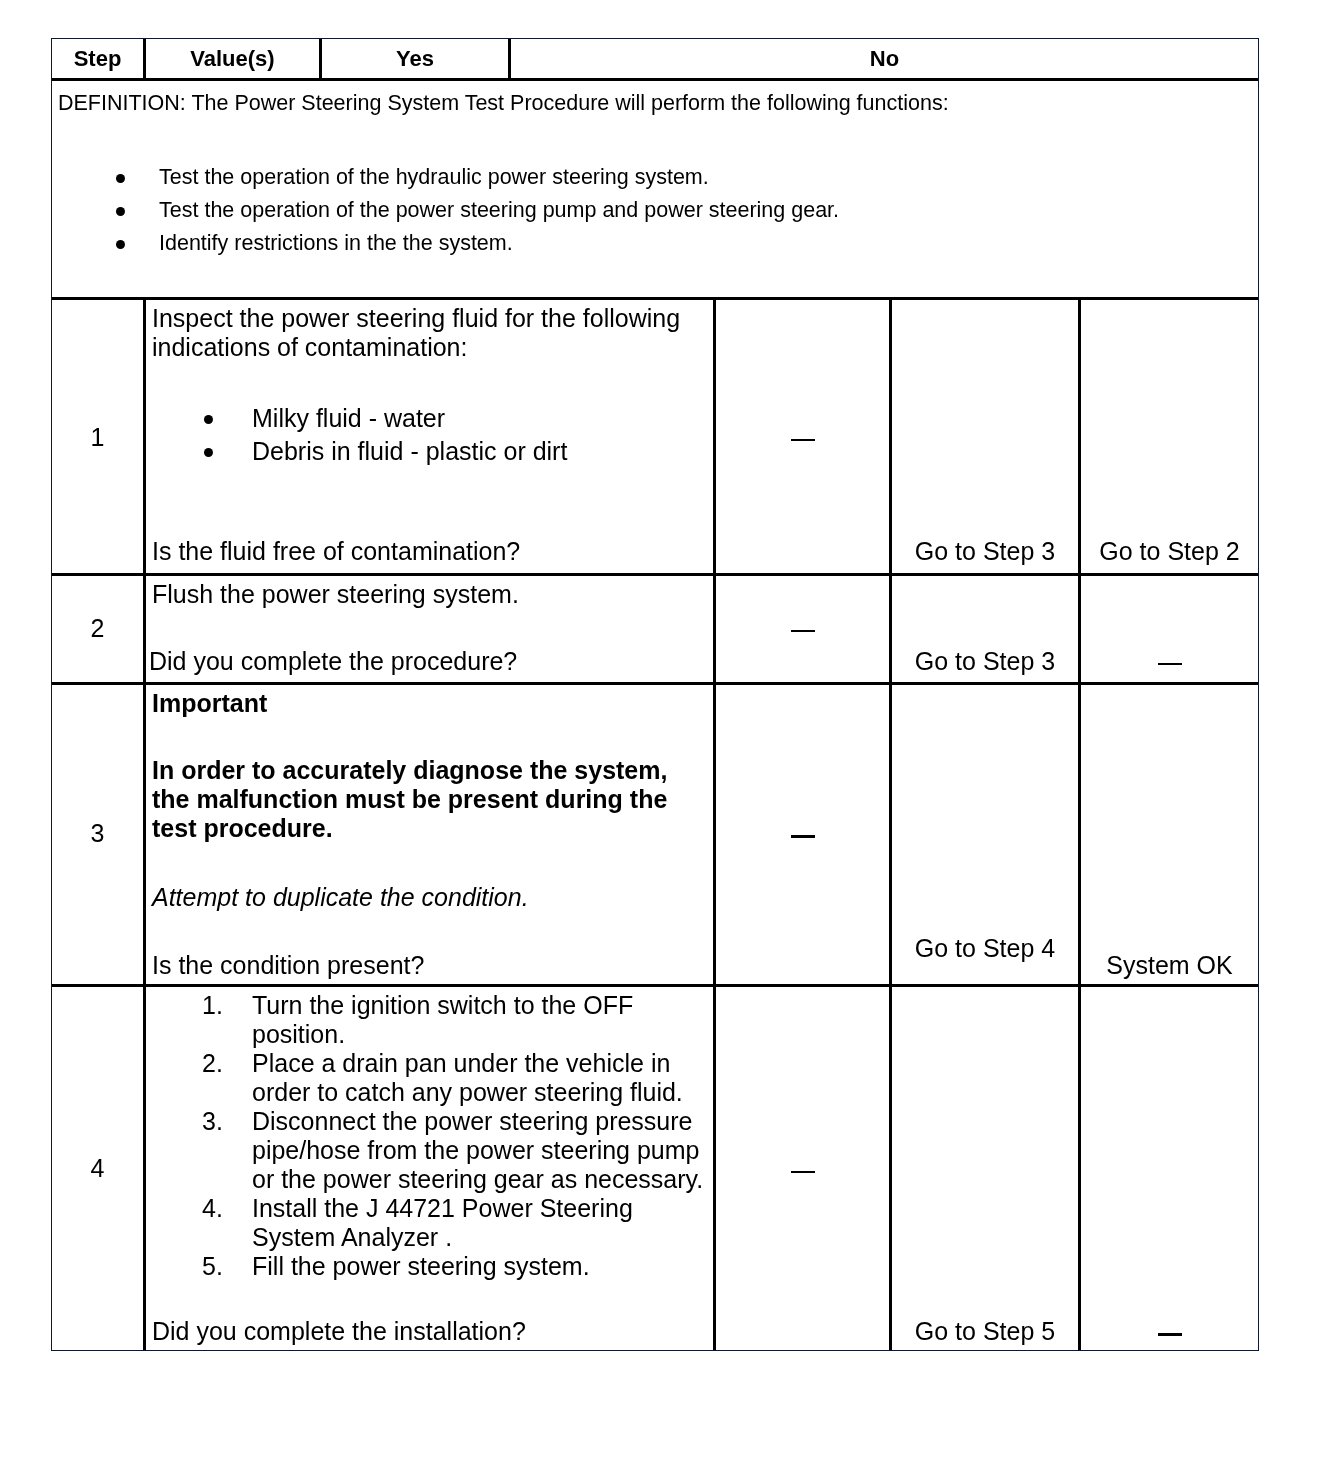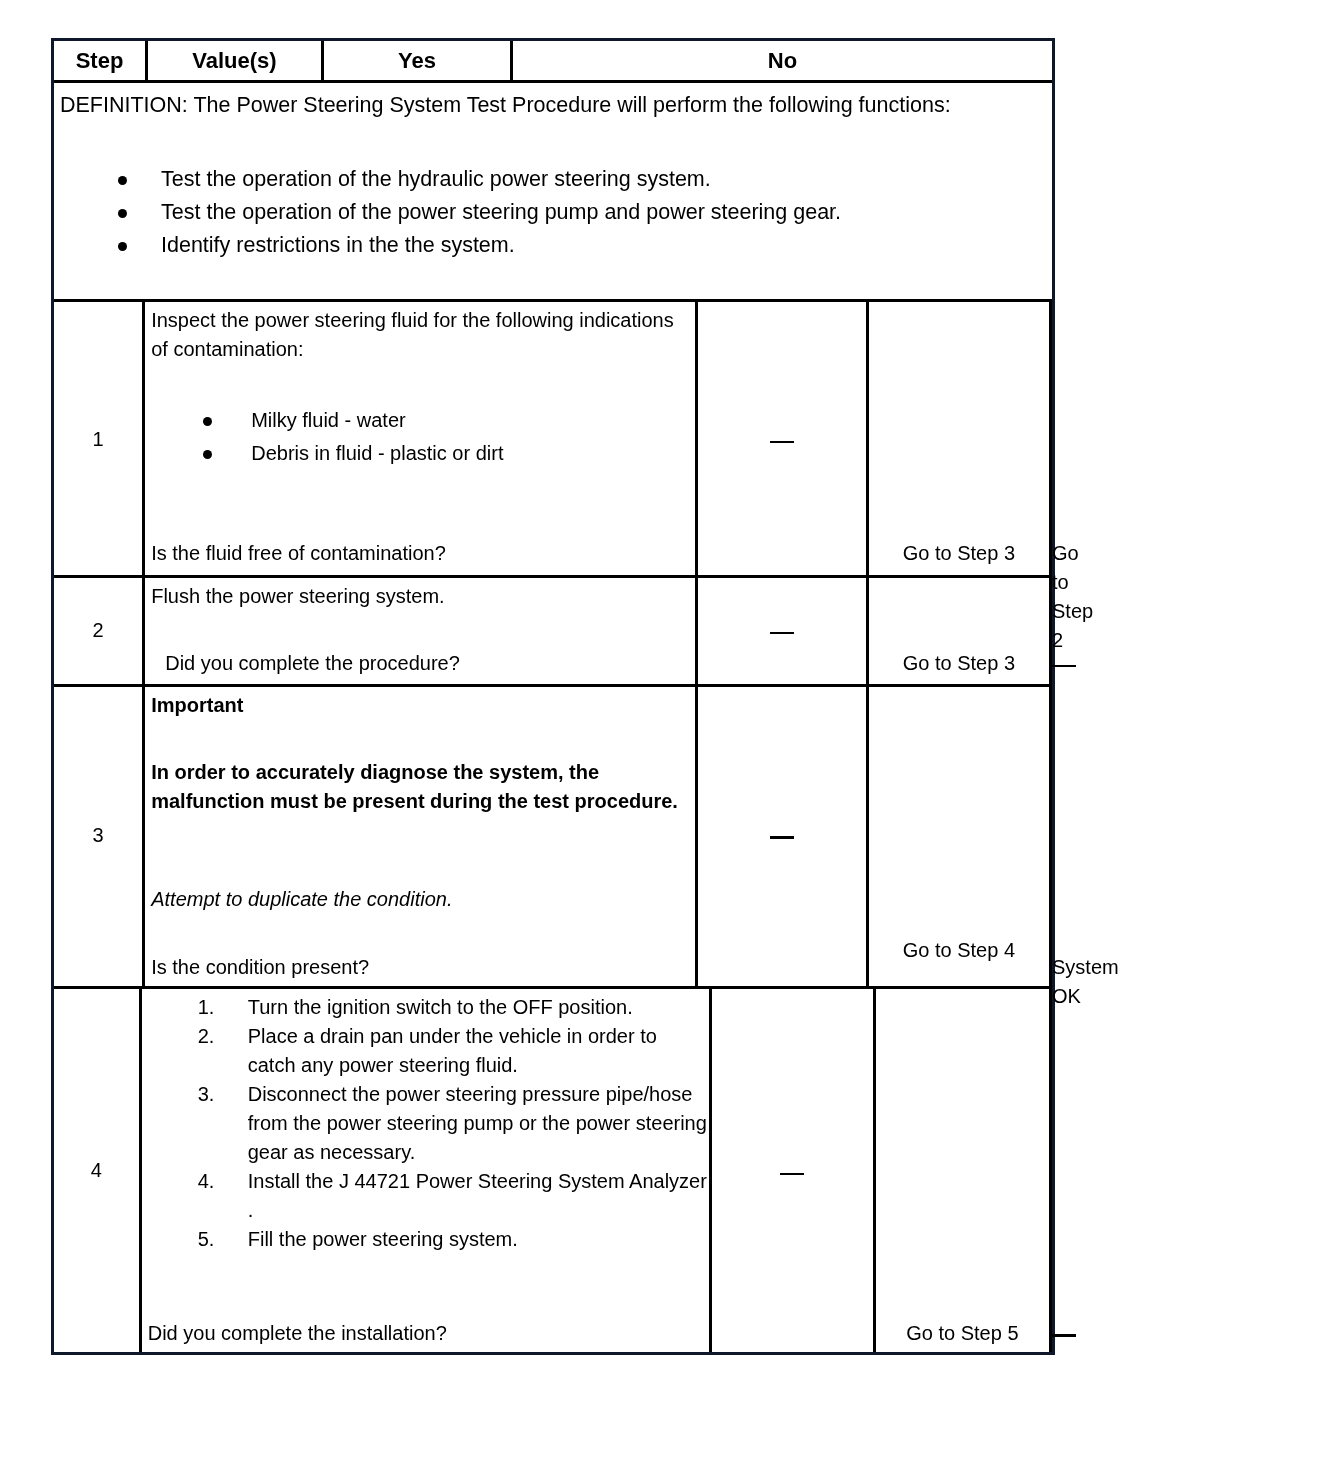--- a/index.html
+++ b/index.html
@@ -1,20 +1,20 @@
 <!DOCTYPE html>
 <html><head>
 <meta charset="utf-8">
 <style>
   html, body { margin: 0; padding: 0; background: #ffffff; }
   body { width: 1328px; height: 1458px; position: relative; font-family: "Liberation Sans", sans-serif; color: #000; }
-  .tbl { position: absolute; left: 51px; top: 38px; width: 1004px; border: 3px solid #0f172a; box-sizing: border-box; }
+  .tbl { position: absolute; left: 51px; top: 38px; width: 1208px; border: 1px solid #0f172a; box-sizing: border-box; }
   .row { display: flex; border-top: 3px solid #000; box-sizing: border-box; }
   .row.first { border-top: none; }
-  .cell { box-sizing: border-box; border-left: 3px solid #000; position: relative; font-size: 20px; line-height: 29px; }
+  .cell { box-sizing: border-box; border-left: 3px solid #000; position: relative; font-size: 25px; line-height: 29px; }
   .cell.c0 { border-left: none; width: 91px; }
   .cell.c1 { width: 570px; }
   .cell.c2 { width: 176px; }
   .cell.c3 { width: 189px; }
   .cell.c4 { flex: 1; }
   .hdr .cell { height: 39px; font-weight: bold; text-align: center; line-height: 39px; font-size: 22px; }
   .def { height: 216px; padding: 8px 6px; box-sizing: border-box; font-size: 21.5px; line-height: 29px; }
   .def ul { list-style: none; margin: 43px 0 0 0; padding: 0; }
   .def li { position: relative; padding-left: 101px; height: 33px; line-height: 33px; }
   .bullet { position: absolute; left: 58px; top: 13px; width: 9px; height: 9px; border-radius: 50%; background: #000; }
@@ -78,21 +78,21 @@
       <div class="bottom-text" style="top:237px;">Go to Step 2</div>
     </div>
   </div>
 
   <div class="row" style="height:109px;">
     <div class="cell c0">
       <div class="stepnum" style="top:38px;">2</div>
     </div>
     <div class="cell c1 action">
       <p class="para">Flush the power steering system.</p>
-      <p class="para" style="position:absolute; left:20px; top:71px;">Did you complete the procedure?</p>
+      <p class="para" style="position:absolute; left:3px; top:71px;">Did you complete the procedure?</p>
     </div>
     <div class="cell c2">
       <div class="center-dash" style="top:39px;"><span class="dash"></span></div>
     </div>
     <div class="cell c3">
       <div class="bottom-text" style="top:71px;">Go to Step 3</div>
     </div>
     <div class="cell c4">
       <div class="center-dash" style="top:72px;"><span class="dash"></span></div>
     </div>

